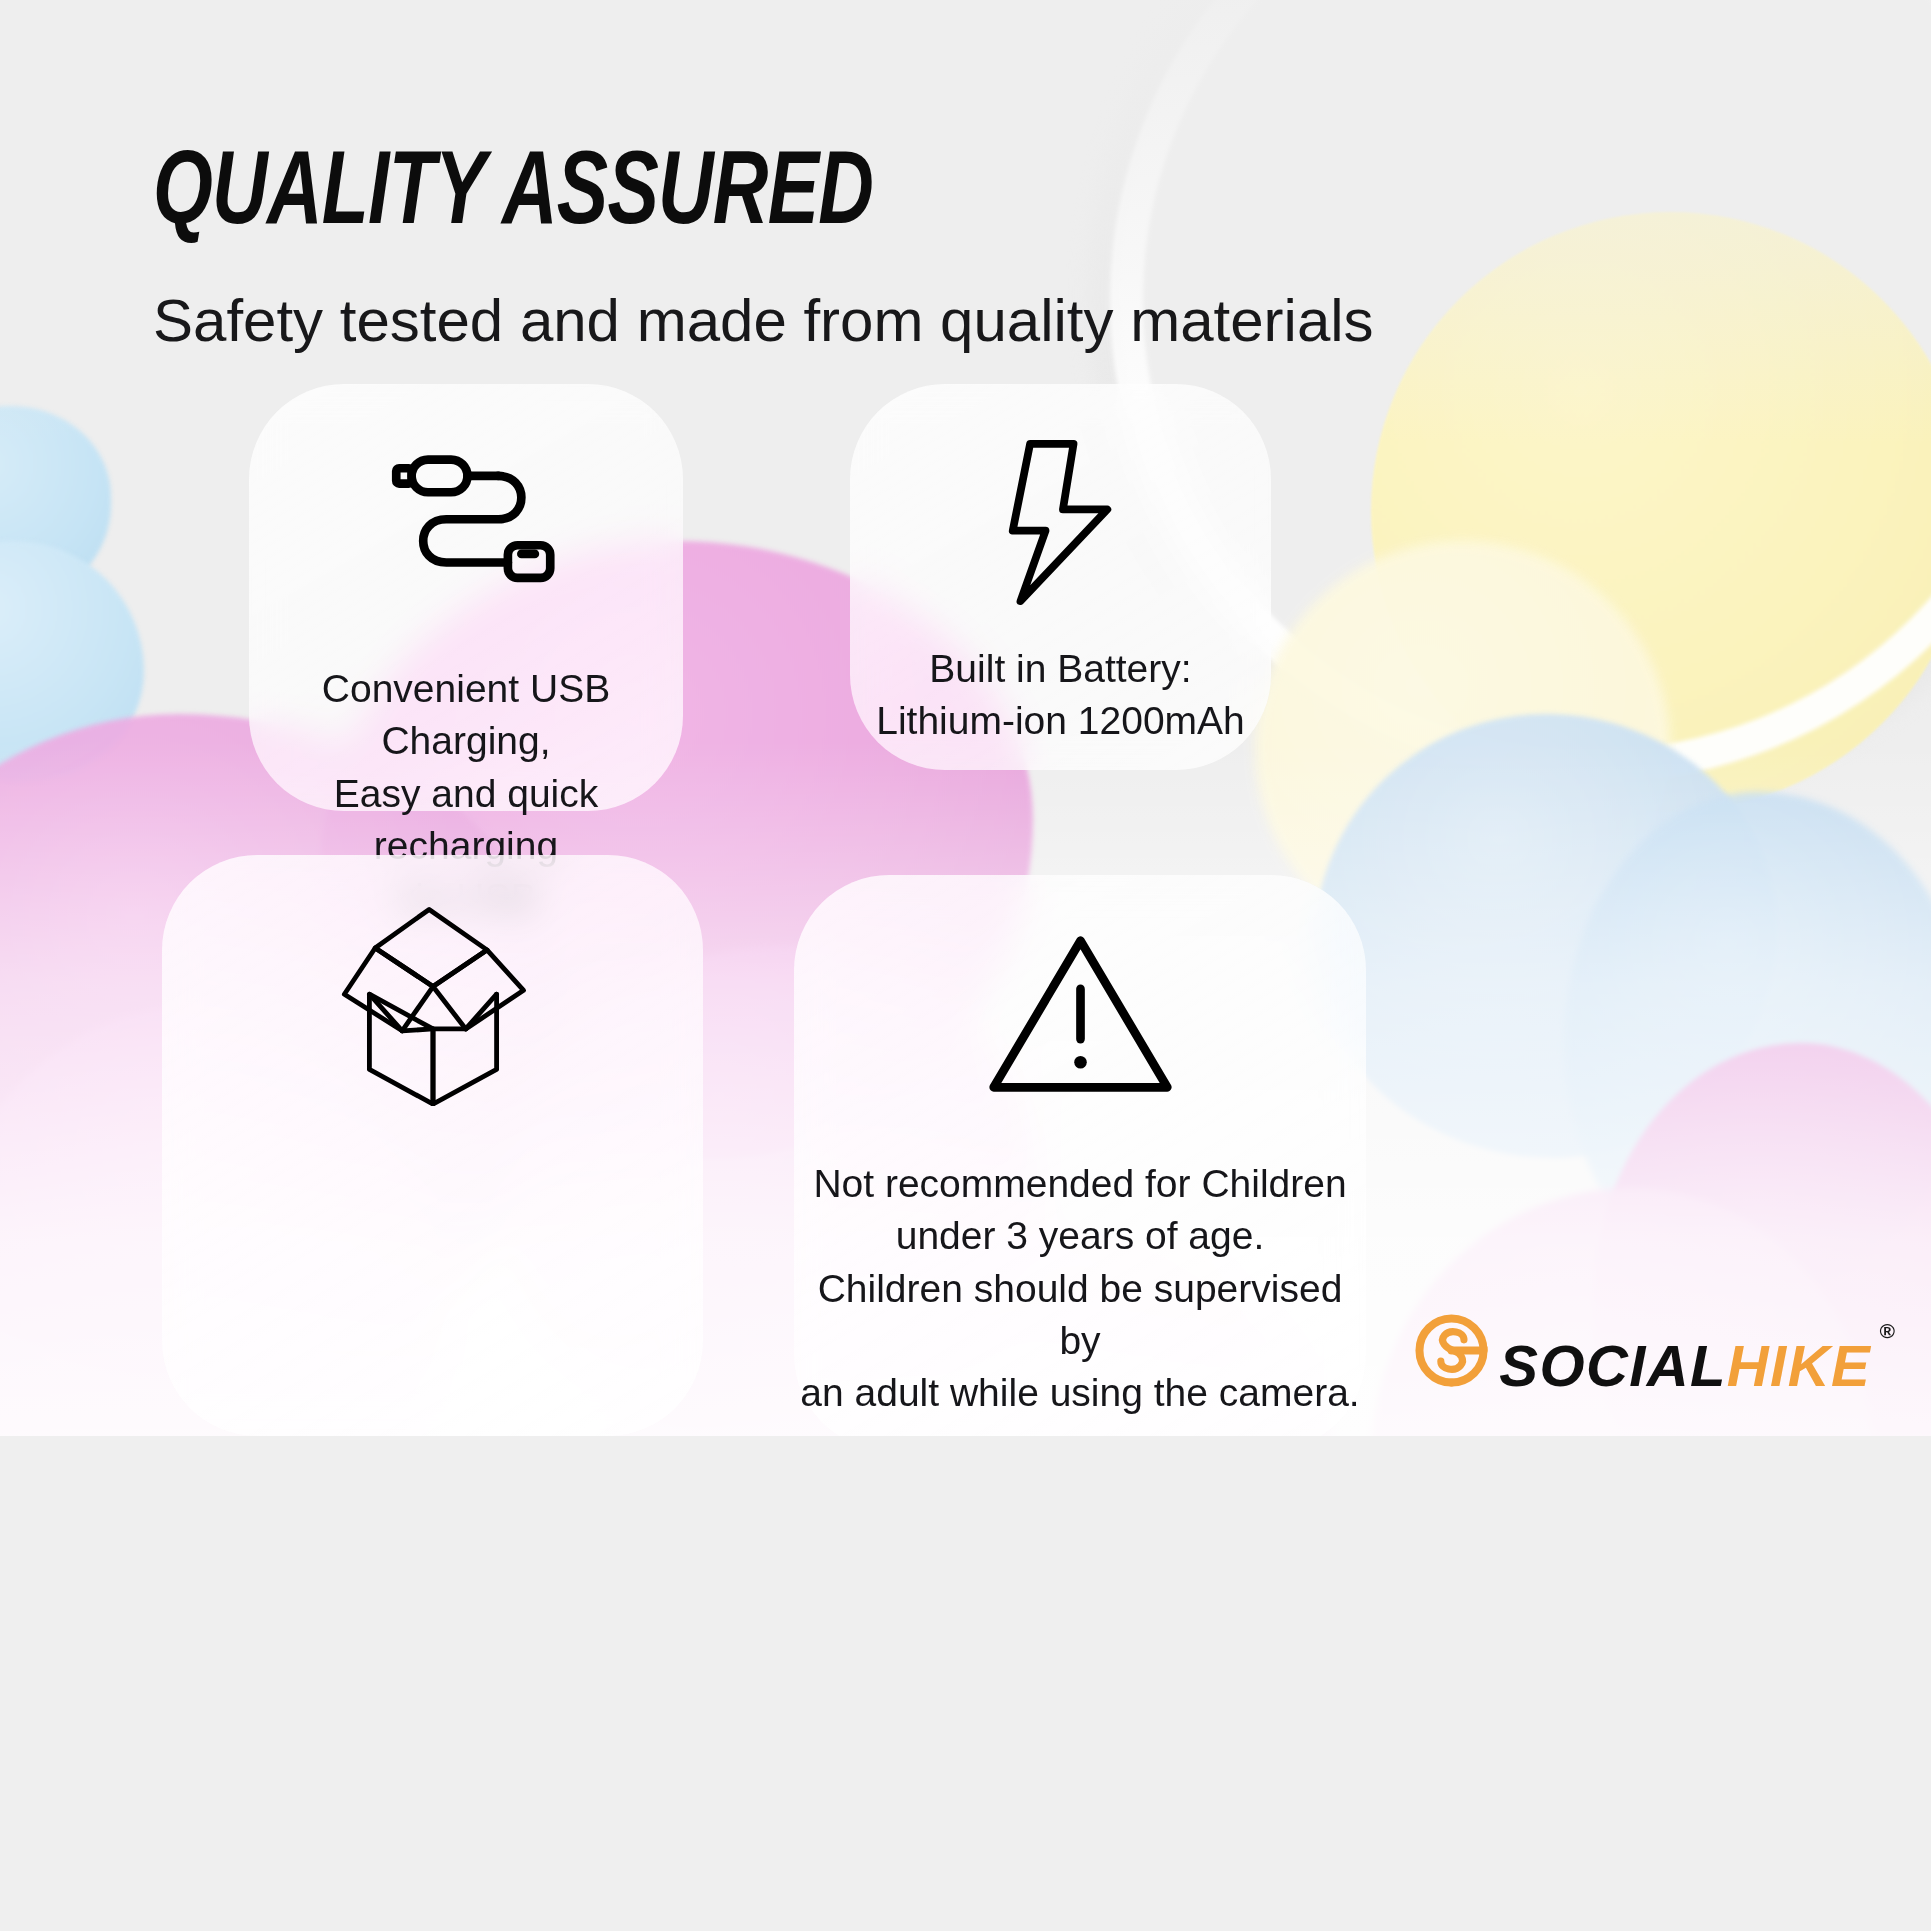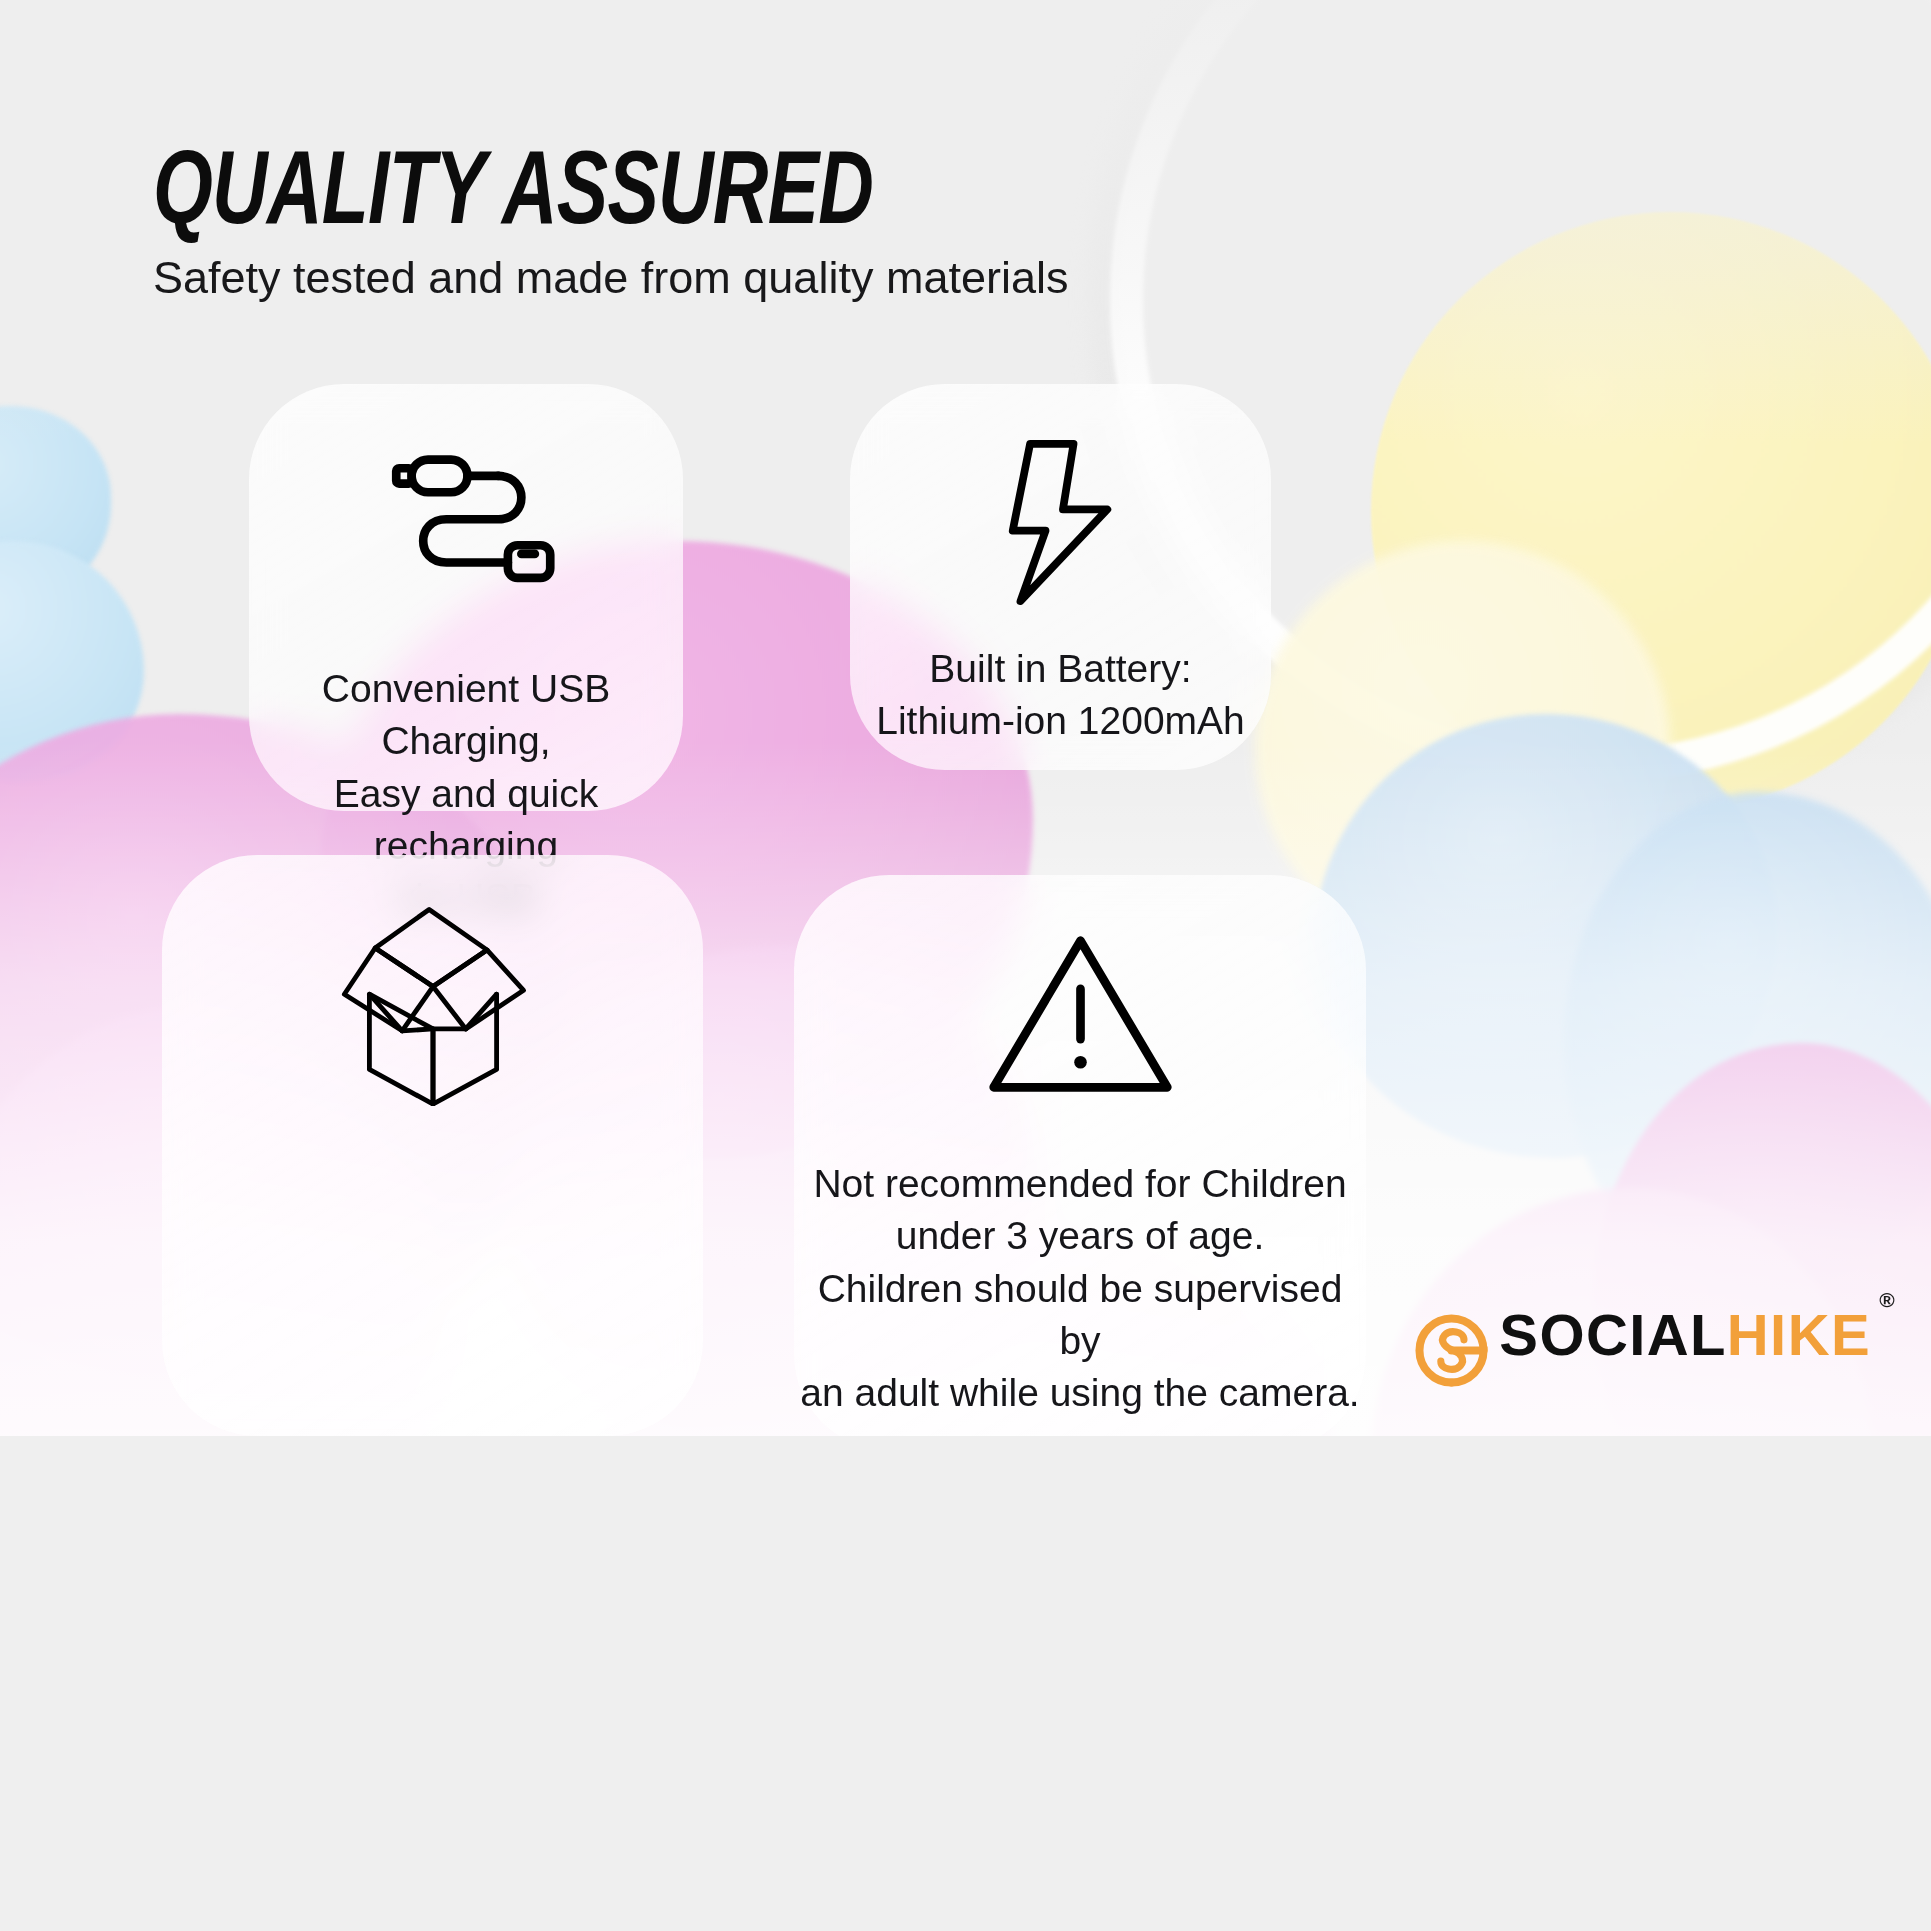--- a/index.html
+++ b/index.html
@@ -189,24 +189,24 @@
     letter-spacing: -1px;
     color: #0c0c0c;
     margin: 0;
     transform: scaleX(.74);
     transform-origin: left center;
     white-space: nowrap;
   }
   .subtitle {
     font-family: "Liberation Sans", sans-serif;
     font-weight: 400;
-    font-size: 45px;
+    font-size: 60px;
     line-height: 1.2;
     color: #18181a;
-    margin: 12px 0 0 0;
+    margin: 46px 0 0 0;
     white-space: nowrap;
   }
   .card-icon {
     display: flex;
     align-items: center;
     justify-content: center;
     width: 100%;
   }
   .card-text {
     font-family: "Liberation Sans", sans-serif;
@@ -240,22 +240,23 @@
   .txt4 { font-size: 39px; margin-top: 23px; }
 
   svg { display: block; }
 
   
   .logo {
     position: absolute;
     right: 60px;
     bottom: 41px;
     display: flex;
-    align-items: flex-start;
+    align-items: flex-end;
     gap: 3px;
+    font-style: italic;
   }
   .logo-mark { width: 89px; height: 89px; flex: none; }
   .logo-word {
     position: relative;
     font-family: "Liberation Sans", sans-serif;
     font-weight: 700;
     font-size: 58px;
     letter-spacing: 1.4px;
     line-height: 1;
     white-space: nowrap;

